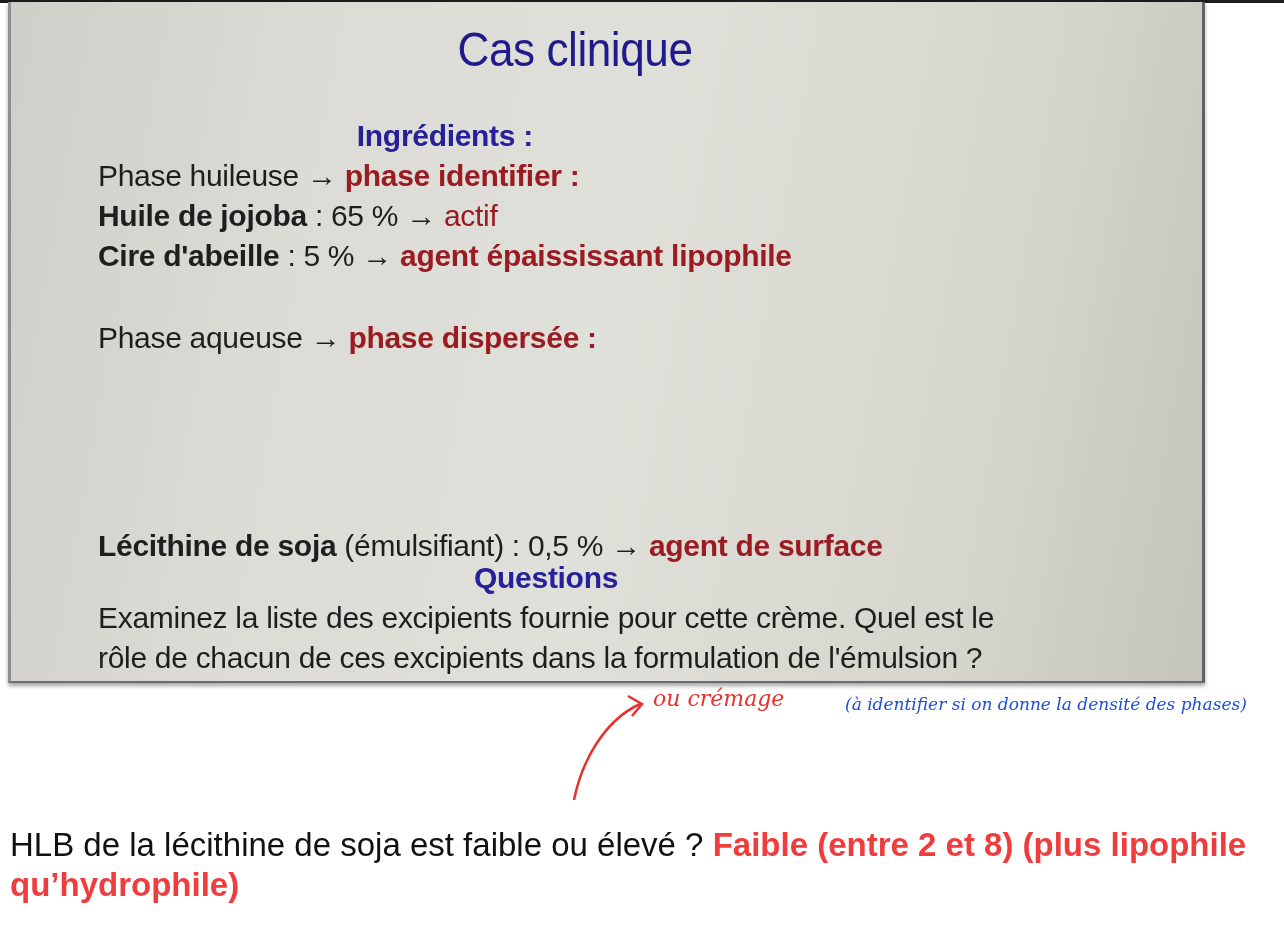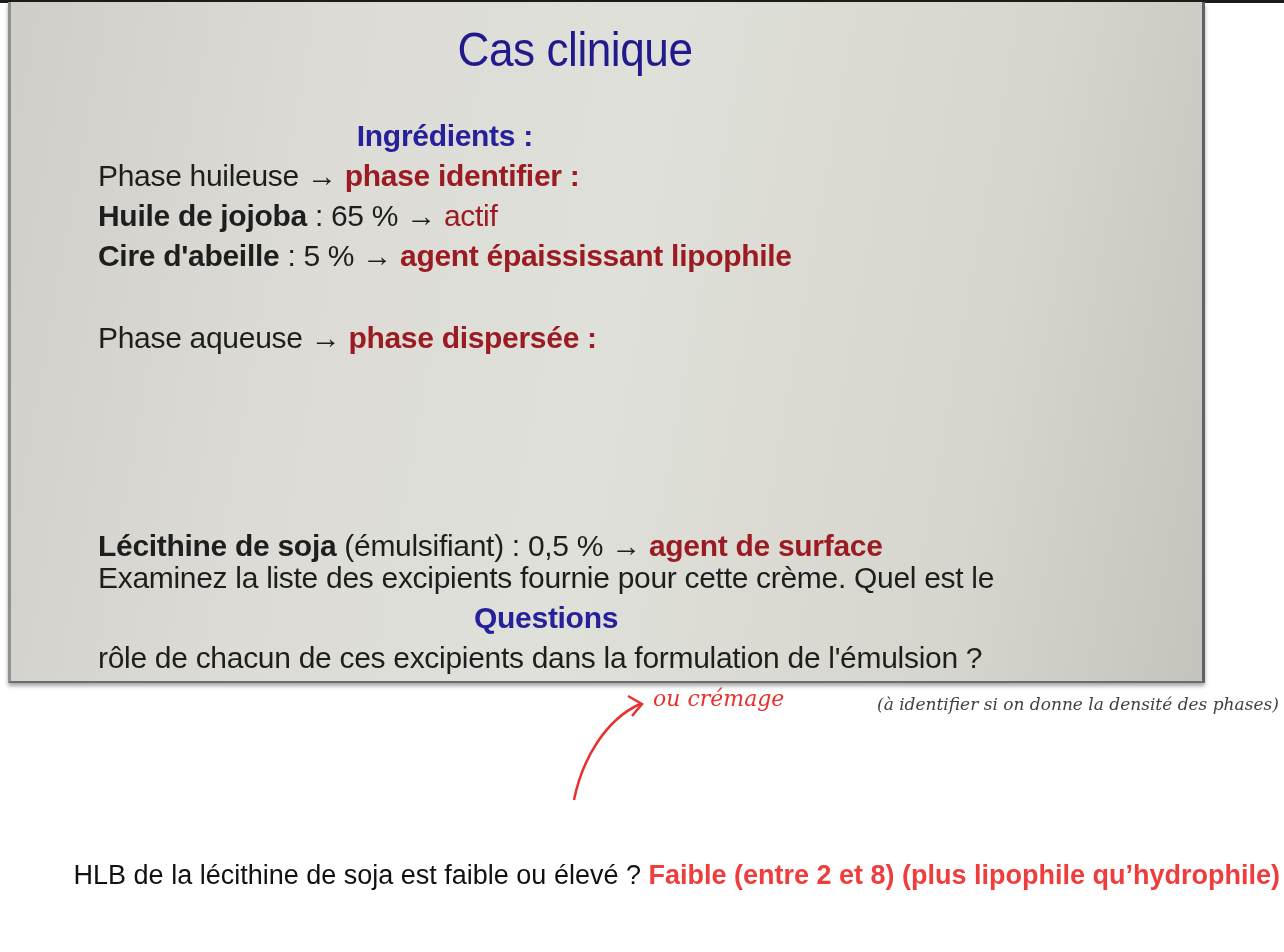--- a/index.html
+++ b/index.html
@@ -23,31 +23,31 @@
     font-size:48px; color:#201a8c; letter-spacing:-0.5px;
     transform:scaleX(0.92); transform-origin:564px 0;
   }
   .blk { position:absolute; left:87px; font-size:30px; color:#1e1e1e; white-space:nowrap; letter-spacing:-0.3px; }
   .hdr { color:#26209a; font-weight:bold;text-align:center; }
   .b { font-weight:bold; color:#1e1e1e; }
   .red { color:#9a1b22; }
   .redb { color:#9a1b22; font-weight:bold; }
   .line { height:40px; line-height:40px; }
   .note {
-    position:absolute; left:10px; top:855px; width:1270px;
-    font-size:27px; line-height:40px; color:#111;text-align:right;
+    position:absolute; left:10px; top:825px; width:1270px;
+    font-size:33px; line-height:40px; color:#111;
   }
   .note .ans { color:#ef3c3c; font-weight:bold; }
   .hand-red {
     position:absolute; left:653px; top:686px; font-family:"DejaVu Serif", serif;
     font-style:italic; font-size:22px; color:#e8302d; white-space:nowrap;
   }
   .hand-black {
     position:absolute; left:845px; top:694px; font-family:"DejaVu Serif", serif;
-    font-style:italic; font-size:17px; color:#404040; white-space:nowrap;margin-left:32px;
+    font-style:italic; font-size:17px; color:#1d4ed8; white-space:nowrap;
   }
   .arrow { position:absolute; left:560px; top:690px; width:100px; height:110px; }
 </style>
 </head>
 <body>
 
 <div class="topbar"></div>
 
 <div class="photo">
   <div class="title">Cas clinique</div>
@@ -71,22 +71,22 @@
     </div>
   </div>
 
   <div class="blk" style="top:476px;margin-top:48px;">
     <div class="line">
       <span class="b">Lécithine de soja</span><span> (émulsifiant) : 0,5 % → </span><span class="redb">agent de surface</span>
     </div>
   </div>
 
   <div class="blk" style="top:556px;">
+    <div class="line hdr">Questions</div>
     <div class="line">Examinez la liste des excipients fournie pour cette crème. Quel est le</div>
-    <div class="line hdr">Questions</div>
     <div class="line">rôle de chacun de ces excipients dans la formulation de l'émulsion ?</div>
   </div>
 
 </div>
 
 <svg class="arrow" viewBox="0 0 100 110">
   <path d="M14 110 C 22 70, 45 30, 80 14" stroke="#e8302d" stroke-width="2.5" fill="none"></path>
   <path d="M68 6 L 82 14 L 72 26" stroke="#e8302d" stroke-width="2.5" fill="none"></path>
 </svg>
 <div class="hand-red">ou crémage</div>

